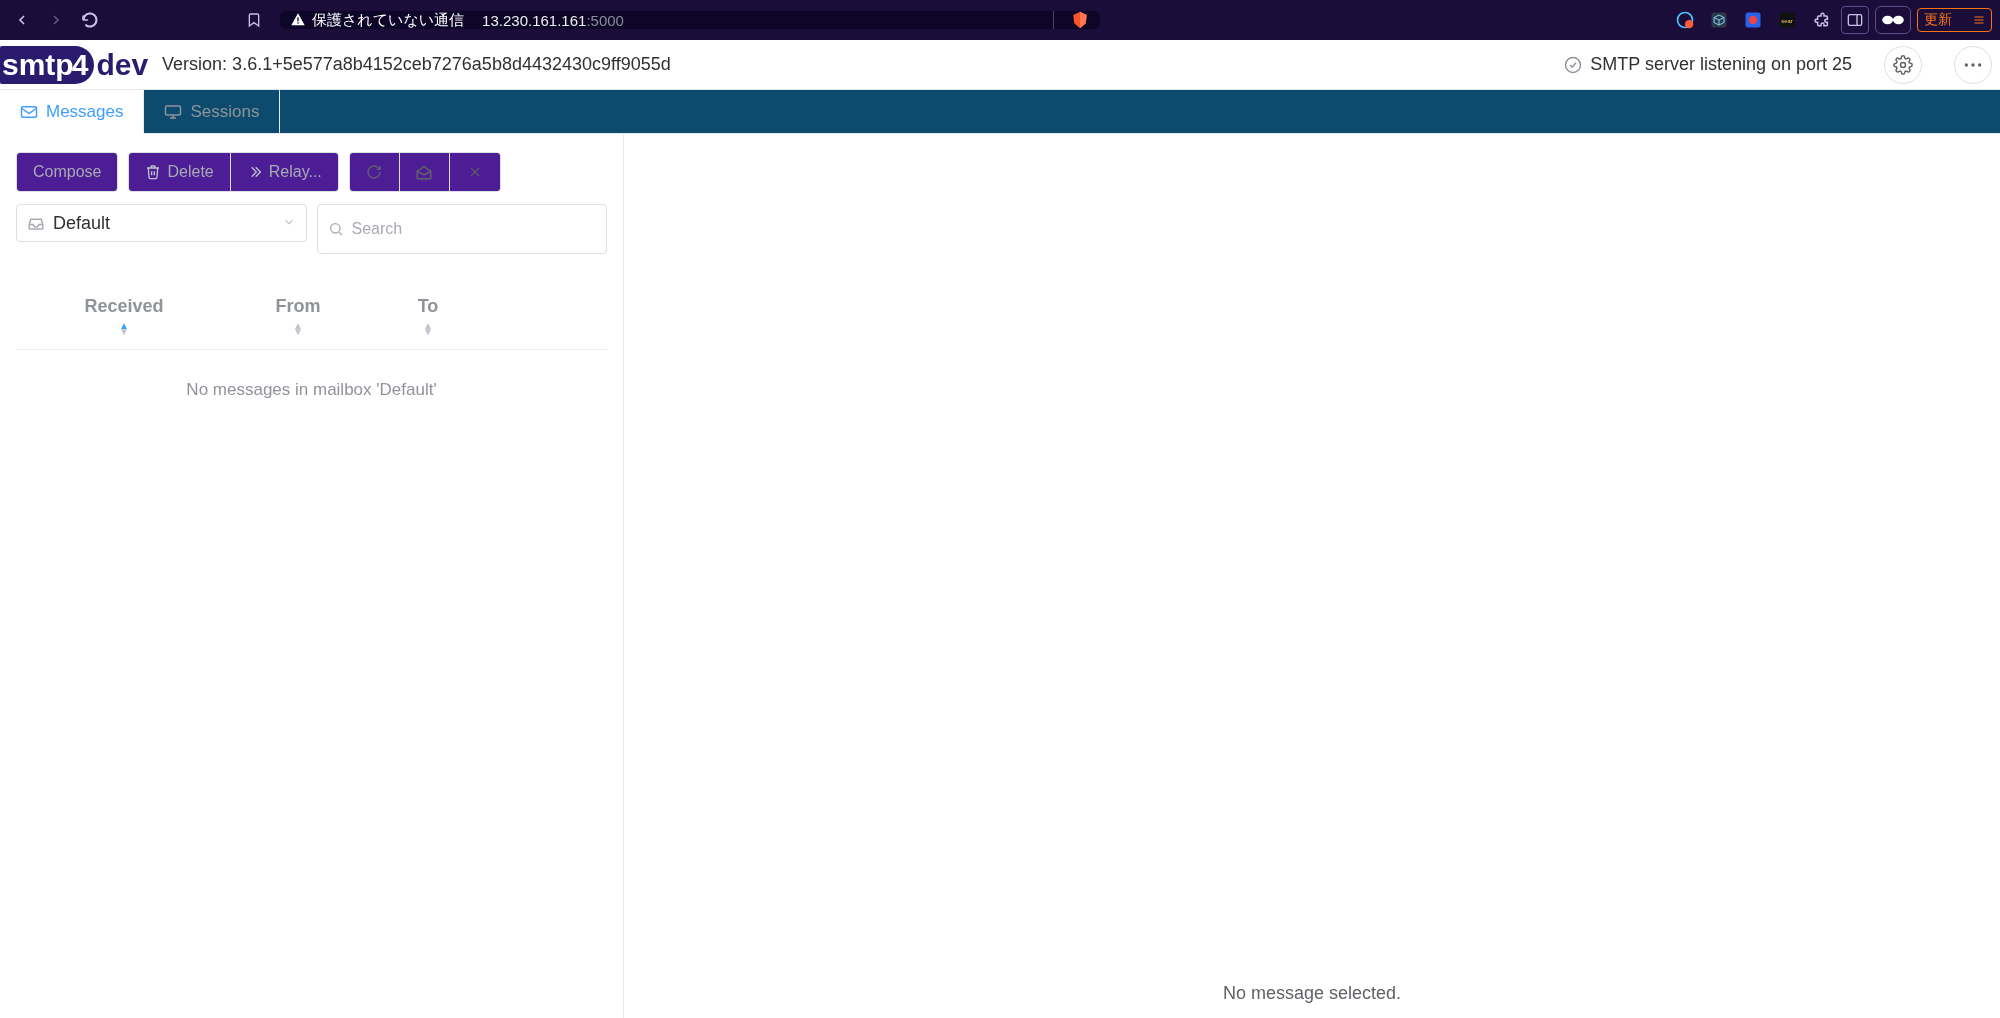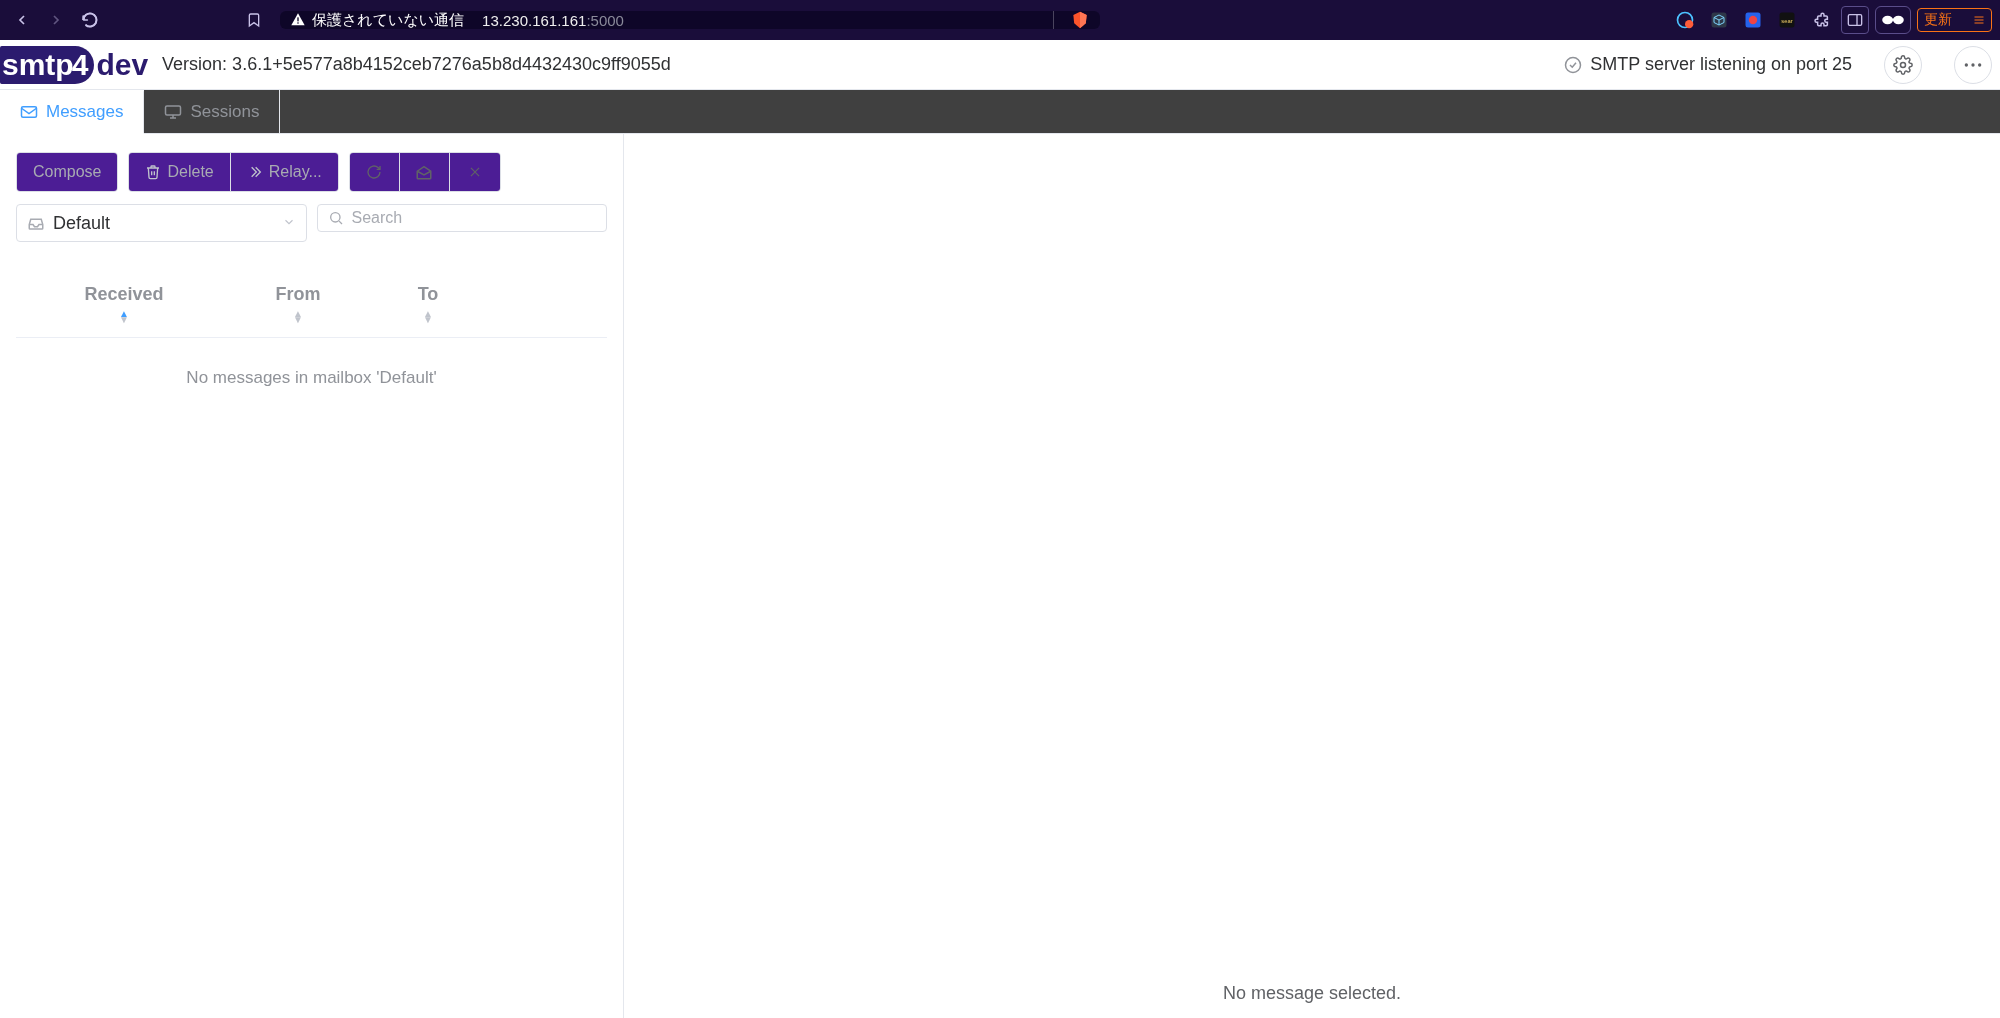--- a/index.html
+++ b/index.html
@@ -23,40 +23,40 @@
     .logo { height: 40px; display: flex; align-items: center; font-weight: 700; font-size: 30px; }
     .logo-smtp { color: #fff; background: #2b1b6e; padding: 0 6px 0 2px; border-radius: 2px 22px 22px 2px; height: 38px; display: flex; align-items: center; position: relative; }
     .logo-4 { color: #fff; font-size: 30px; margin-left: -2px; }
     .logo-dev { color: #2b1b6e; margin-left: 2px; }
     .version { margin-left: 14px; font-size: 18px; color: #303133; }
     .header-right { margin-left: auto; display: flex; align-items: center; gap: 32px; }
     .status { display: flex; align-items: center; gap: 8px; color: #303133; font-size: 18px; }
     .icon-circle-btn { width: 38px; height: 38px; border-radius: 50%; border: 1px solid #dcdfe6; display: flex; align-items: center; justify-content: center; cursor: pointer; background: #fff; }
 
     
-    .tabs { height: 44px; border-bottom: 1px solid #e4e7ed; background: #404040; display: flex; }
+    .tabs { height: 44px; border-bottom: 1px solid #e4e7ed; background: #0c4a6e; display: flex; }
     .tab { padding: 0 20px; display: flex; align-items: center; gap: 8px; color: #909399; border-right: 1px solid #e4e7ed; cursor: pointer; font-size: 17px; }
     .tab.active { background: #fff; color: #409eff; border-bottom: 2px solid #fff; margin-bottom: -1px; border-top: 2px solid transparent; }
     .tab.active svg { stroke: #409eff; }
 
     
     .main { display: flex; height: calc(100vh - 40px - 50px - 44px); }
     .left-panel { width: 624px; border-right: 1px solid #e4e7ed; padding: 18px 16px 0 16px; display: flex; flex-direction: column; }
     .right-panel { flex: 1; display: flex; align-items: flex-end; justify-content: center; padding-bottom: 14px; color: #606266; }
 
     
     .toolbar-row { display: flex; gap: 10px; margin-bottom: 12px; }
     .btn-group { display: flex; border: 1px solid #dcdfe6; border-radius: 4px; overflow: hidden; }
     .btn { height: 38px; padding: 0 16px; display: flex; align-items: center; gap: 6px; color: #a8abb2; font-size: 16px; cursor: not-allowed; background: #4c1d95; }
     .btn:not(:last-child) { border-right: 1px solid #dcdfe6; }
     .btn.enabled { color: #606266; cursor: pointer; }
     .icon-btn { width: 50px; justify-content: center; padding: 0; }
     .select { flex: 1; max-width: 322px; height: 38px; border: 1px solid #dcdfe6; border-radius: 4px; display: flex; align-items: center; padding: 0 10px; cursor: pointer; color: #303133; gap: 8px; }
     .select .chev { margin-left: auto; color: #c0c4cc; }
-    .search { flex: 1; height: 28px; border: 1px solid #dcdfe6; border-radius: 4px; display: flex; align-items: center; padding: 0 10px; gap: 8px; }
+    .search { flex: 1; height: 50px; border: 1px solid #dcdfe6; border-radius: 4px; display: flex; align-items: center; padding: 0 10px; gap: 8px; }
     .search input { border: none; outline: none; font-size: 16px; flex: 1; background: transparent; }
     .search input::placeholder { color: #a8abb2; }
 
     
     .table-head { display: flex; padding: 18px 0 14px 14px; border-bottom: 1px solid #ebeef5; color: #909399; font-weight: 600; margin-top: 12px; }
     .col { display: flex; align-items: center; gap: 6px; flex-direction: column; }
     .col-received { width: 188px; }
     .col-from { width: 160px; }
     .col-to { width: 100px; }
     .sort-caret { display: flex; flex-direction: column; line-height: 6px; font-size: 10px; }

